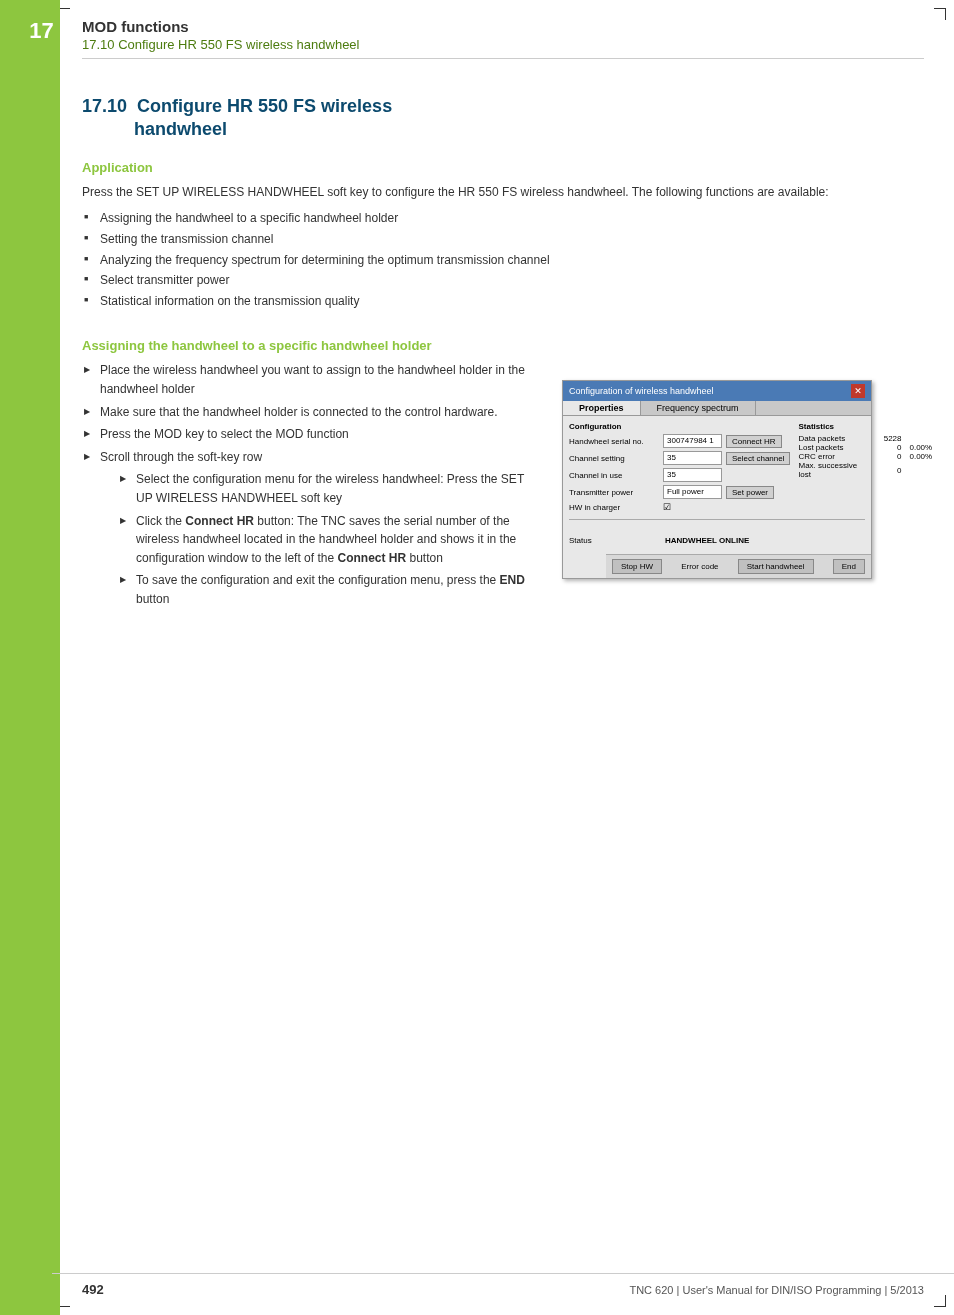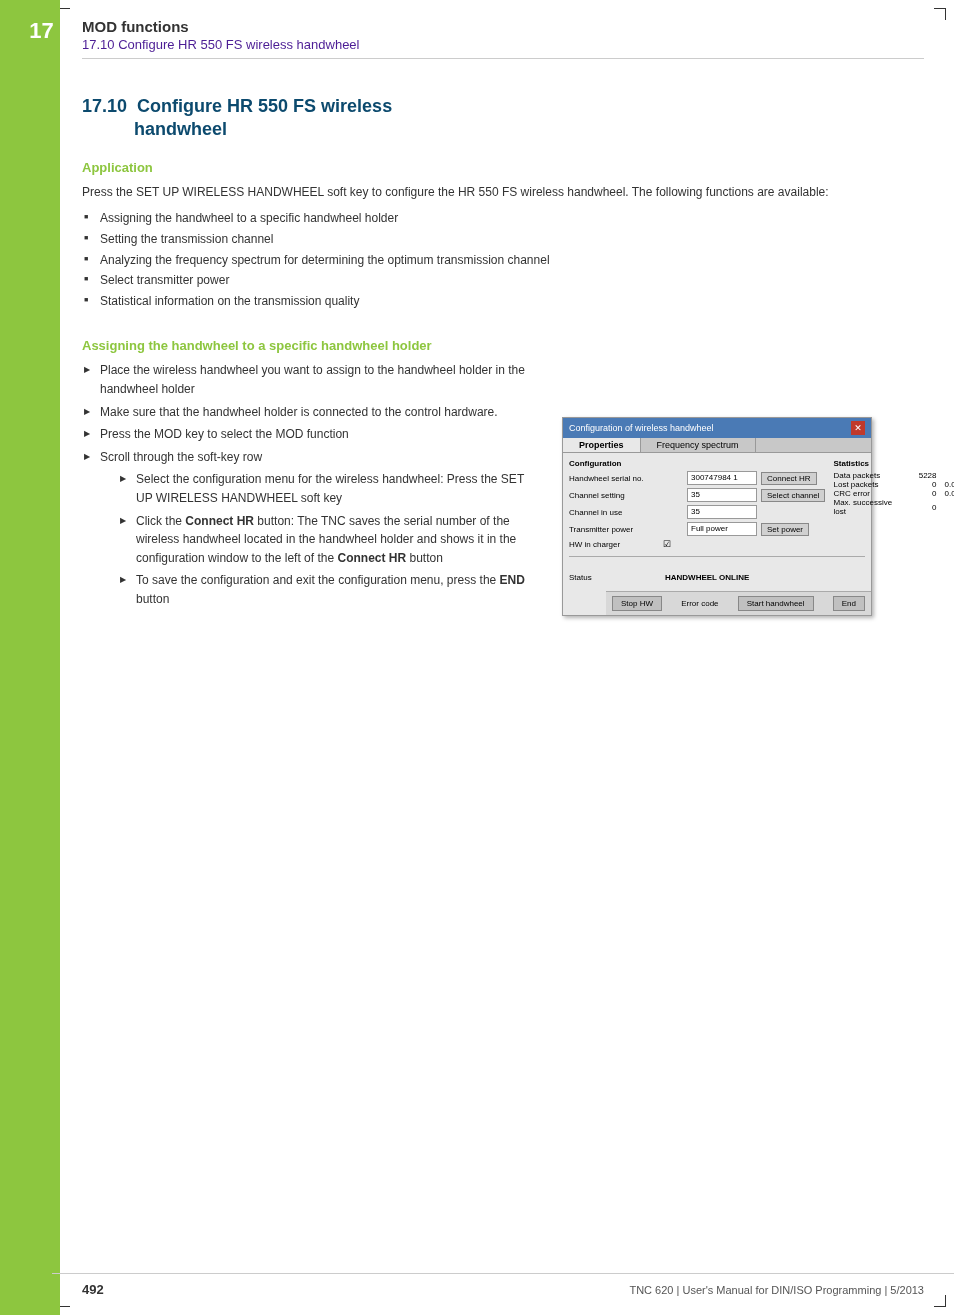--- a/index.html
+++ b/index.html
@@ -46,21 +46,21 @@
       margin-bottom: 0;
     }
     .chapter-title {
       font-size: 15px;
       font-weight: bold;
       color: #333;
       margin-bottom: 2px;
     }
     .chapter-subtitle {
       font-size: 13px;
-      color: #4c1d95;
+      color: #4d7c0f;
     }
 
     
     .section-heading {
       font-size: 18px;
       font-weight: bold;
       color: #0c4a6e;
       margin-top: 36px;
       margin-bottom: 16px;
       line-height: 1.3;
@@ -159,21 +159,20 @@
     }
     .col-left {
       flex: 0 0 460px;
     }
     .col-right {
       flex: 1;
       display: flex;
       flex-direction: column;
       align-items: flex-start;
       padding-top: 60px;
-      justify-content: flex-end;
     }
 
     
     .dialog-box {
       border: 1px solid #999;
       background: #e8e8e8;
       width: 310px;
       font-size: 9px;
       color: #000;
       box-shadow: 2px 2px 4px rgba(0,0,0,0.3);
@@ -232,22 +231,21 @@
       font-size: 8px;
       width: 90px;
       flex-shrink: 0;
     }
     .dialog-input {
       border: 1px solid #999;
       background: #fff;
       height: 14px;
       font-size: 8px;
       padding: 1px 3px;
-      width: 70px;
-      margin-left: 24px;
+      width: 59px;
     }
     .dialog-btn {
       background: #d0d0d0;
       border: 1px solid #888;
       font-size: 8px;
       padding: 1px 5px;
       cursor: pointer;
       white-space: nowrap;
     }
     .dialog-stats-row {

